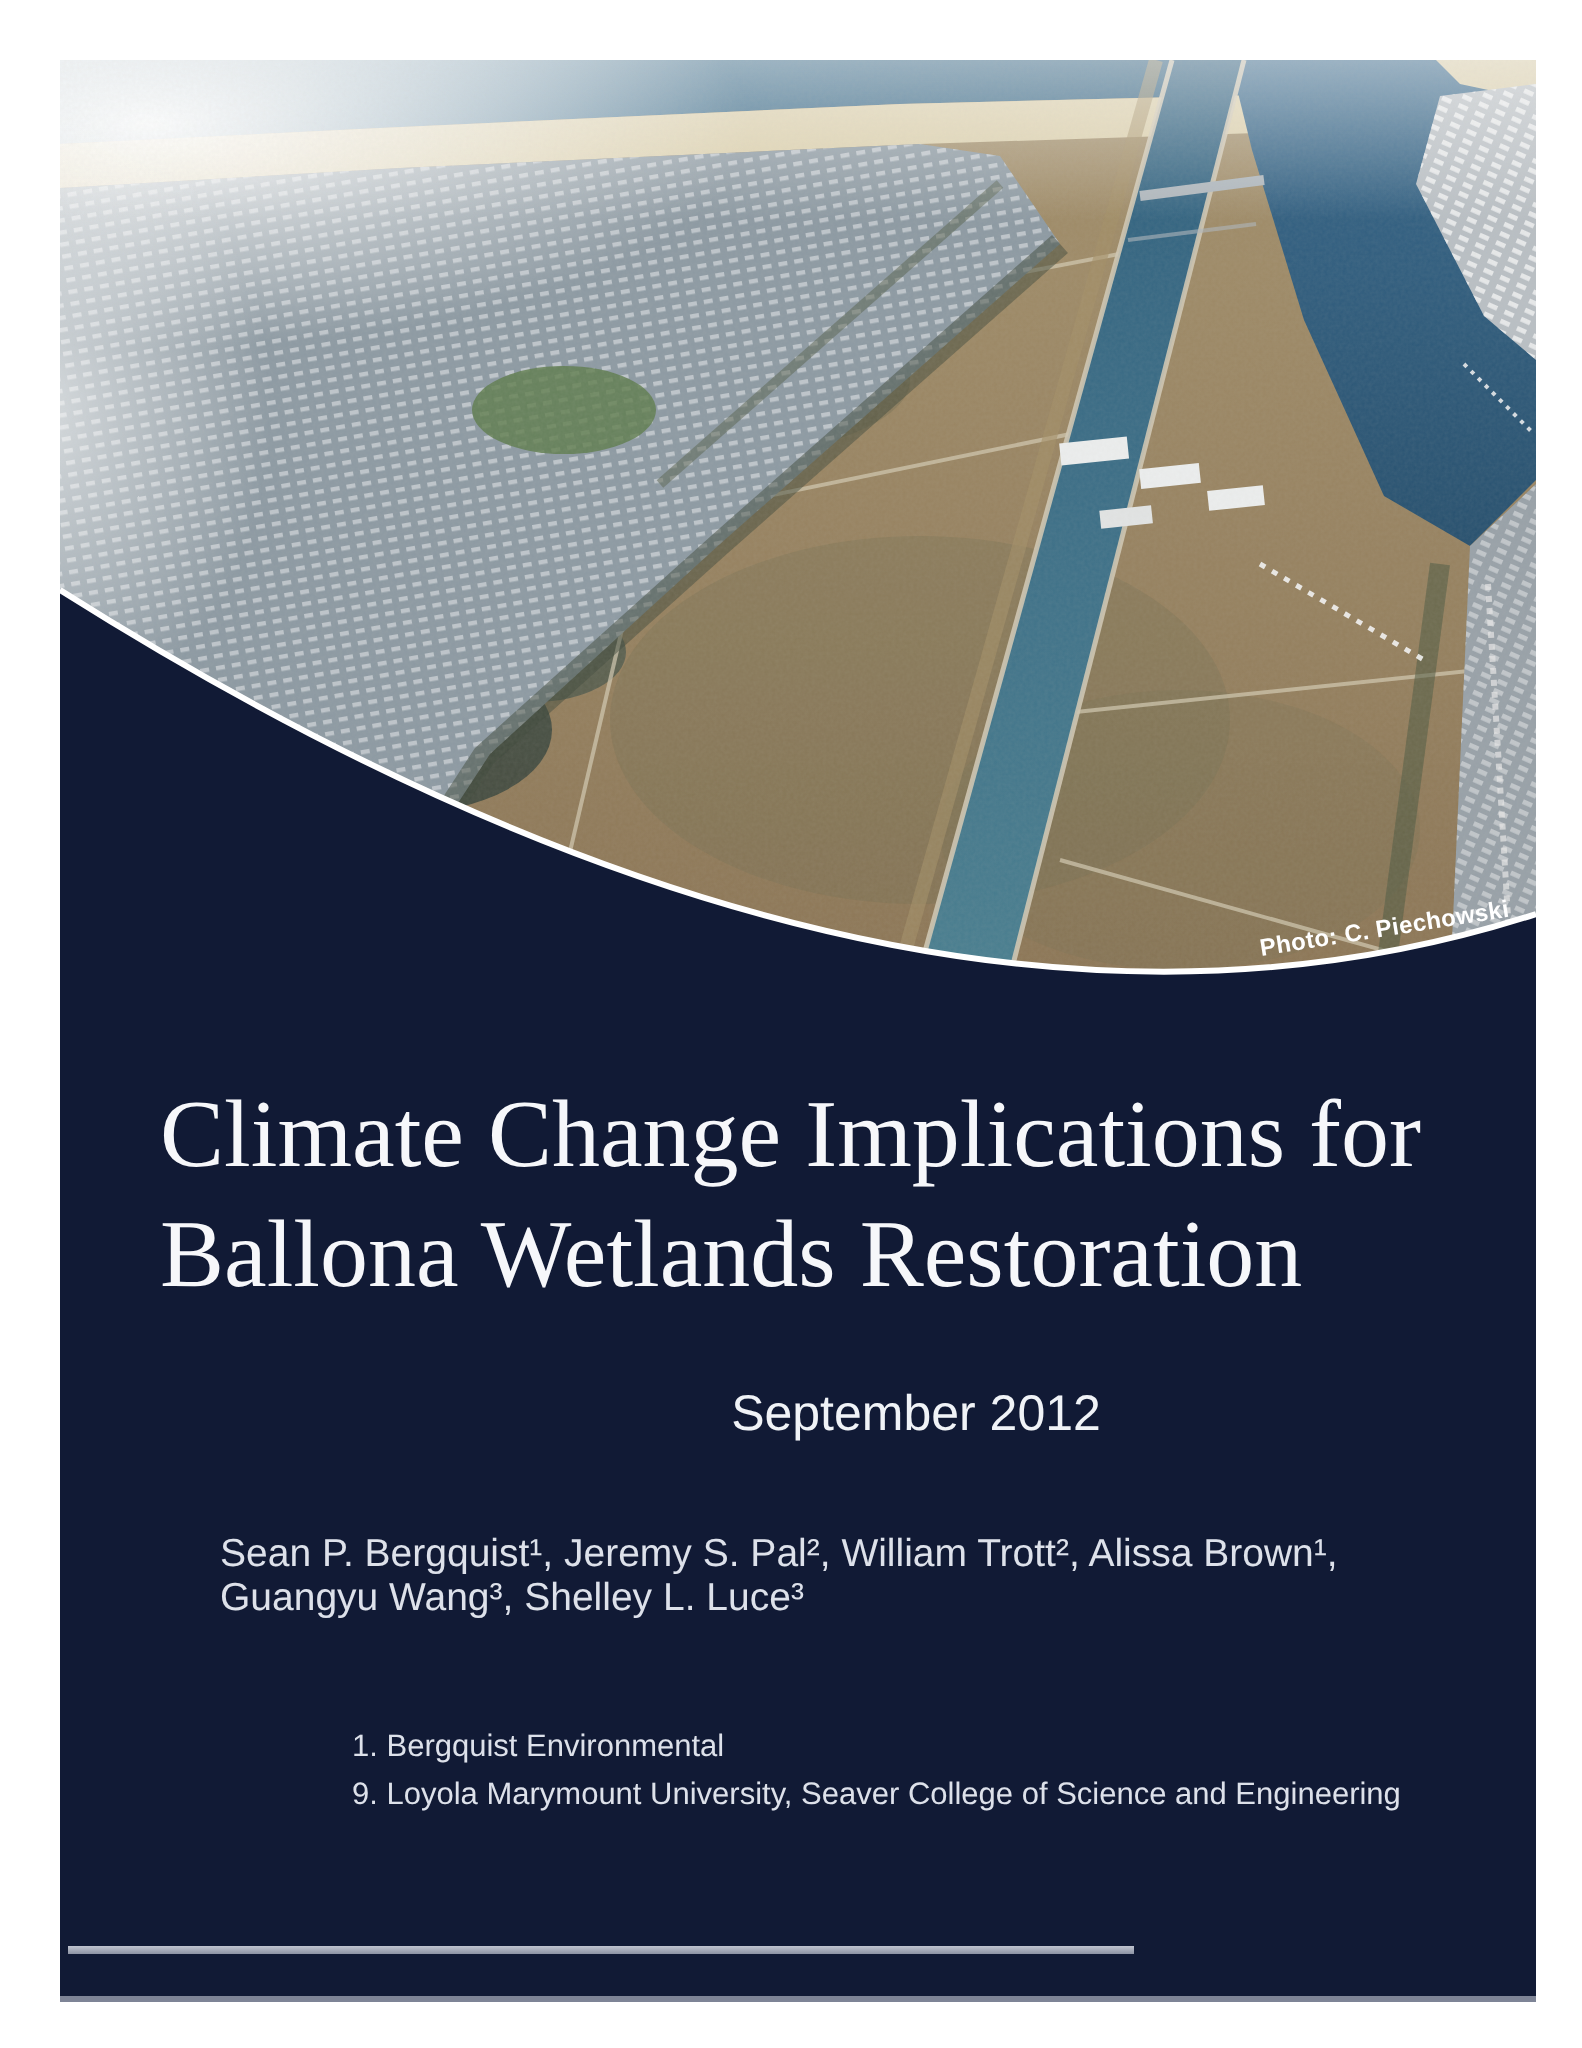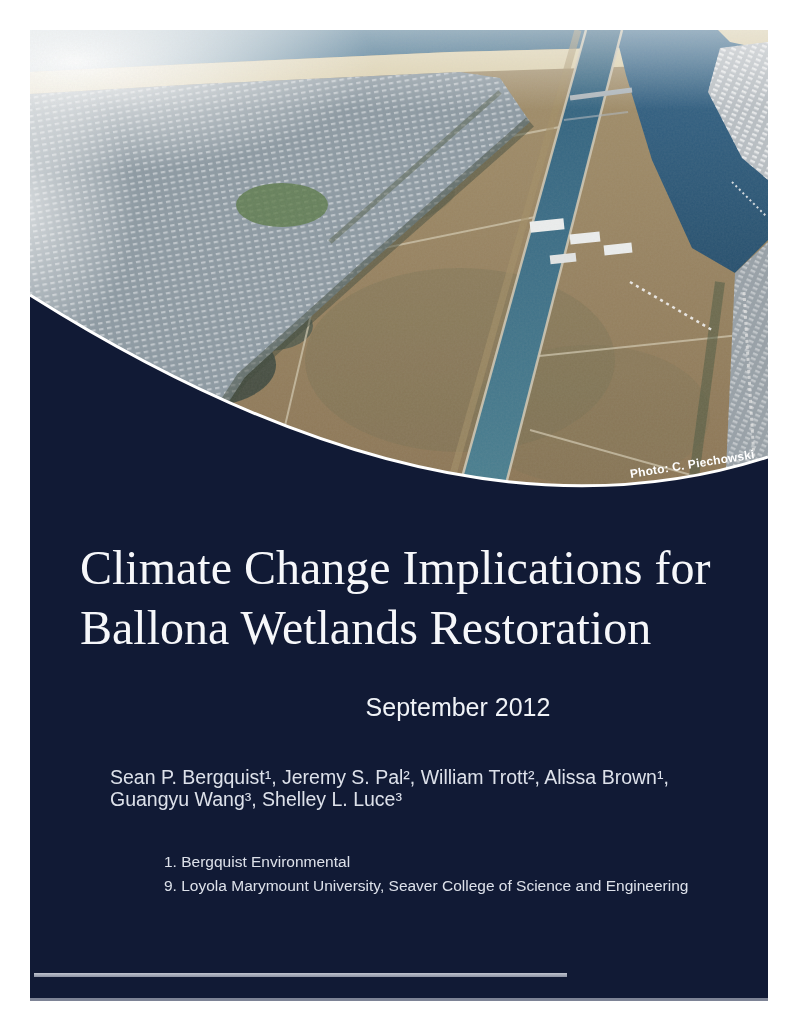--- a/index.html
+++ b/index.html
@@ -31,21 +31,21 @@
     position:absolute;top:662px;left:0;width:738px;
     padding-left:76px;box-sizing:border-box;text-align:center;
     color:#f0f3f7;font-size:25px;line-height:31px;margin-left:21px;
   }
   .authors{
     position:absolute;top:736px;left:80px;width:630px;
     color:var(--body_text,#dde1ea);font-size:19.5px;line-height:22px;
     white-space:pre-line;
   }
   .affils{
-    position:absolute;top:816px;left:130px;margin:4px;padding:0;
+    position:absolute;top:816px;left:130px;margin:16px;padding:0;
     list-style:none;color:var(--body_text,#dde1ea);
     font-size:15.5px;line-height:24px;
   }
   .rule{
     position:absolute;top:943px;left:4px;width:533px;height:4px;
     background:linear-gradient(var(--rule_light,#c0c4cf),var(--rule,#8d93a4));
   }
 </style>
 </head>
 <body>

